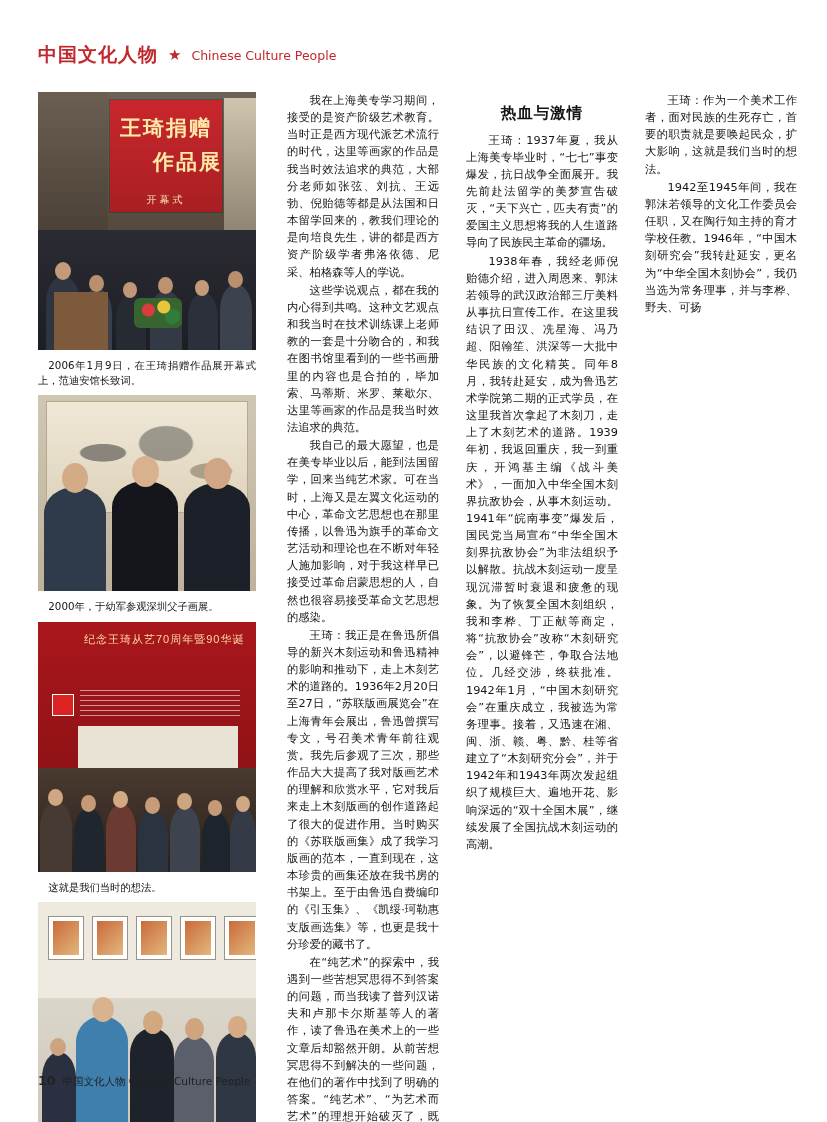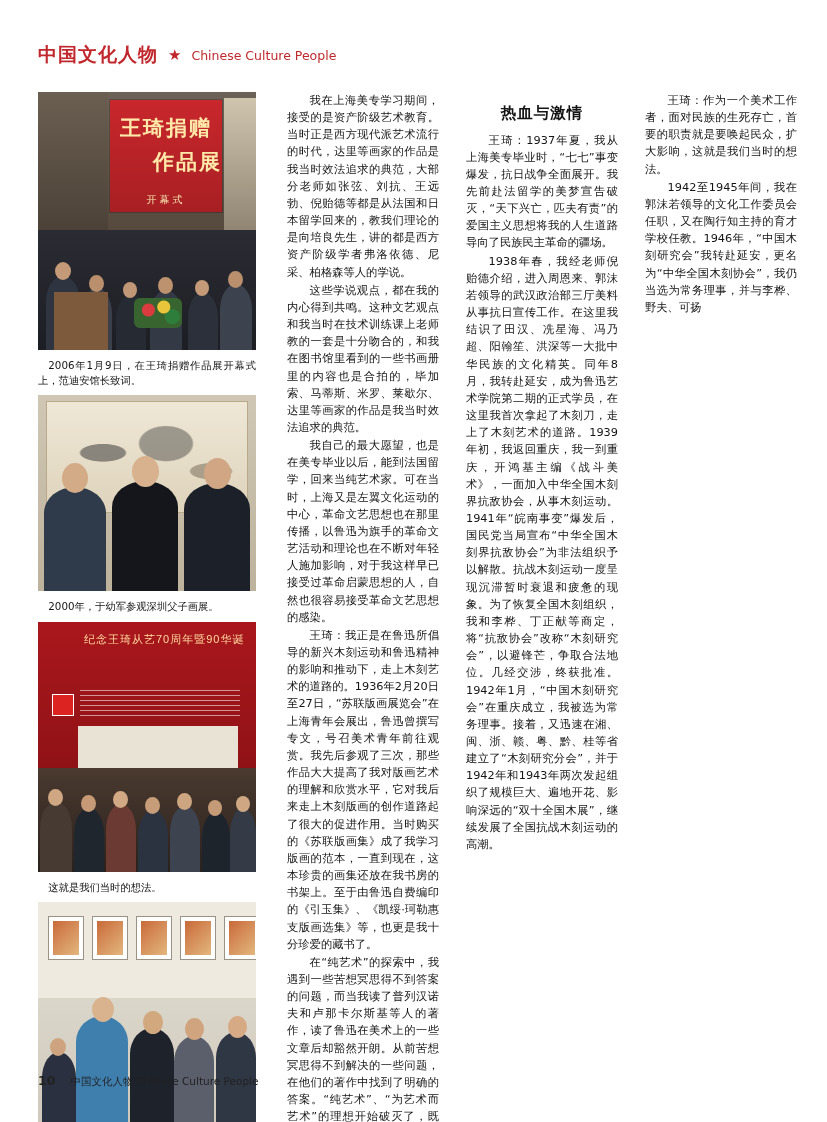--- a/index.html
+++ b/index.html
@@ -61,21 +61,20 @@
     align-items: baseline;
     gap: 7px;
     color: #222;
   }
   .footer-pageno {
     font-weight: bold;
     font-size: 12.5px;
   }
   .footer-text {
     font-size: 10.5px;
-    margin-left: 8px;
   }
 
   
   .col {
     position: absolute;
     top: 92px;
     width: 152px;
     font-size: 11.3px;
     line-height: 1.52;
     text-align: justify;

